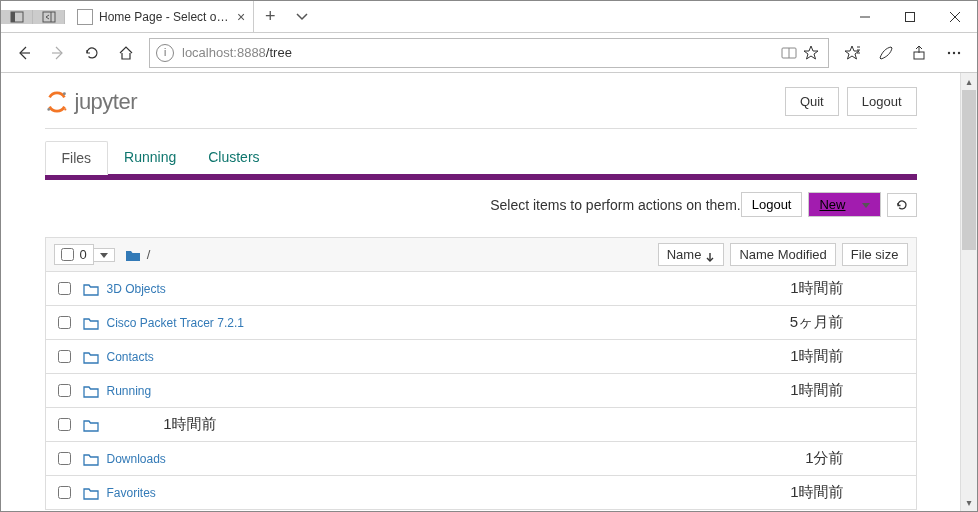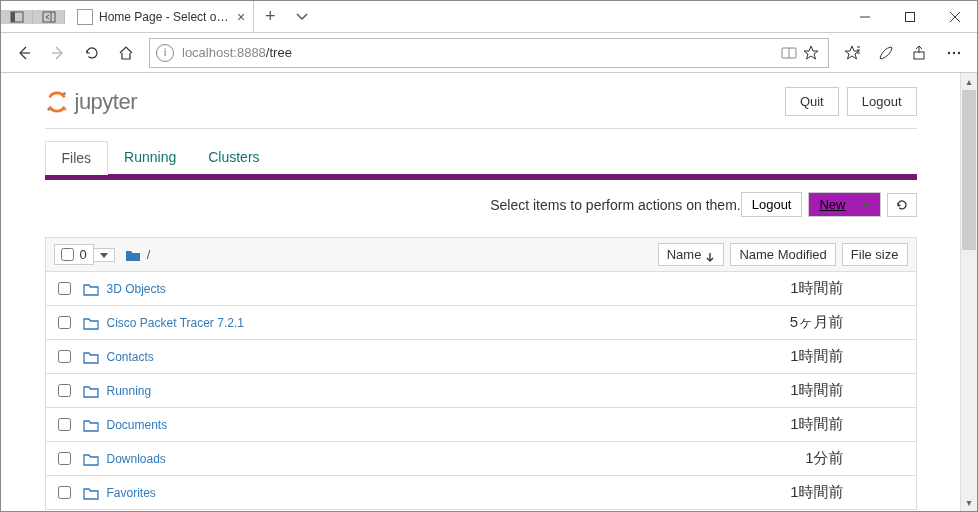--- a/index.html
+++ b/index.html
@@ -319,21 +319,20 @@
             <span class="row-mod">1時間前</span>
             <span class="row-size"></span>
           </div>
           <div class="listrow">
             <input type="checkbox" style="">
             <span class="row-icon">
               <svg width="16" height="14" viewBox="0 0 16 14">
                 <path d="M1 3 L6 3 L7.5 5 L15 5 L15 13 L1 13 Z" fill="none" stroke="#337ab7" stroke-width="1.3"></path>
               </svg>
             </span>
-            <a class="row-name">Documents</a>
             <span class="row-mod">1時間前</span>
             <span class="row-size"></span>
           </div>
           <div class="listrow">
             <input type="checkbox" style="">
             <span class="row-icon">
               <svg width="16" height="14" viewBox="0 0 16 14">
                 <path d="M1 3 L6 3 L7.5 5 L15 5 L15 13 L1 13 Z" fill="none" stroke="#337ab7" stroke-width="1.3"></path>
               </svg>
             </span>

